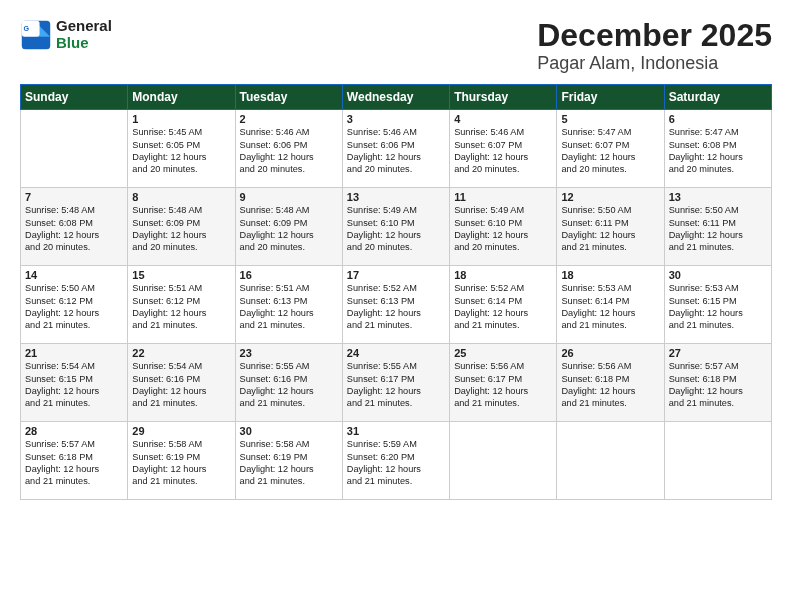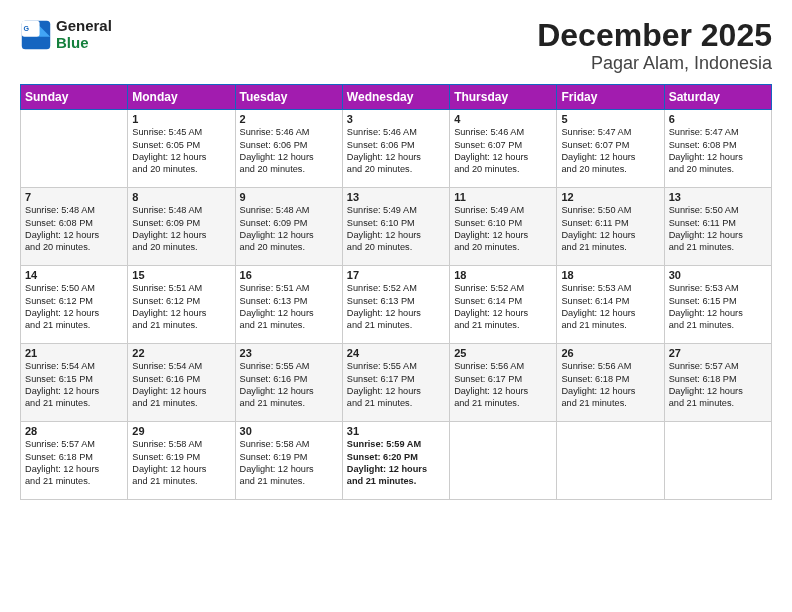--- a/index.html
+++ b/index.html
@@ -33,39 +33,39 @@
       color: #222;
       line-height: 1.1;
     }
     .logo-blue { color: #15803d; }
     .logo-icon {
       width: 32px;
       height: 32px;
       margin-right: 4px;
     }
     .title-block {
-      text-align: right;
+      text-align: left;
     }
     .month-title {
       font-size: 32px;
       font-weight: bold;
       color: #222;
       line-height: 1.1;
     }
     .location {
       font-size: 18px;
       color: #444;
     }
     table {
       width: 100%;
       border-collapse: collapse;
       table-layout: fixed;
     }
     thead tr th {
-      background-color: #a21caf;
+      background-color: #14532d;
       color: #fff;
       font-size: 12px;
       font-weight: bold;
       padding: 5px 4px;
       text-align: left;
       border: 1px solid #1565c0;
     }
     tbody tr td {
       border: 1px solid #ccc;
       vertical-align: top;
@@ -342,21 +342,21 @@
           </td>
           <td>
             <span class="day-number">30</span>
             <div class="day-info" style="white-space: pre-line;">Sunrise: 5:58 AM
 Sunset: 6:19 PM
 Daylight: 12 hours
 and 21 minutes.</div>
           </td>
           <td>
             <span class="day-number">31</span>
-            <div class="day-info" style="white-space: pre-line; font-weight: bold;">Sunrise: 5:59 AM
+            <div class="day-info" style="white-space: pre-line;">Sunrise: 5:59 AM
 Sunset: 6:20 PM
 Daylight: 12 hours
 and 21 minutes.</div>
           </td>
           <td></td>
           <td></td>
           <td></td>
         </tr>
       </tbody>
   </table>

